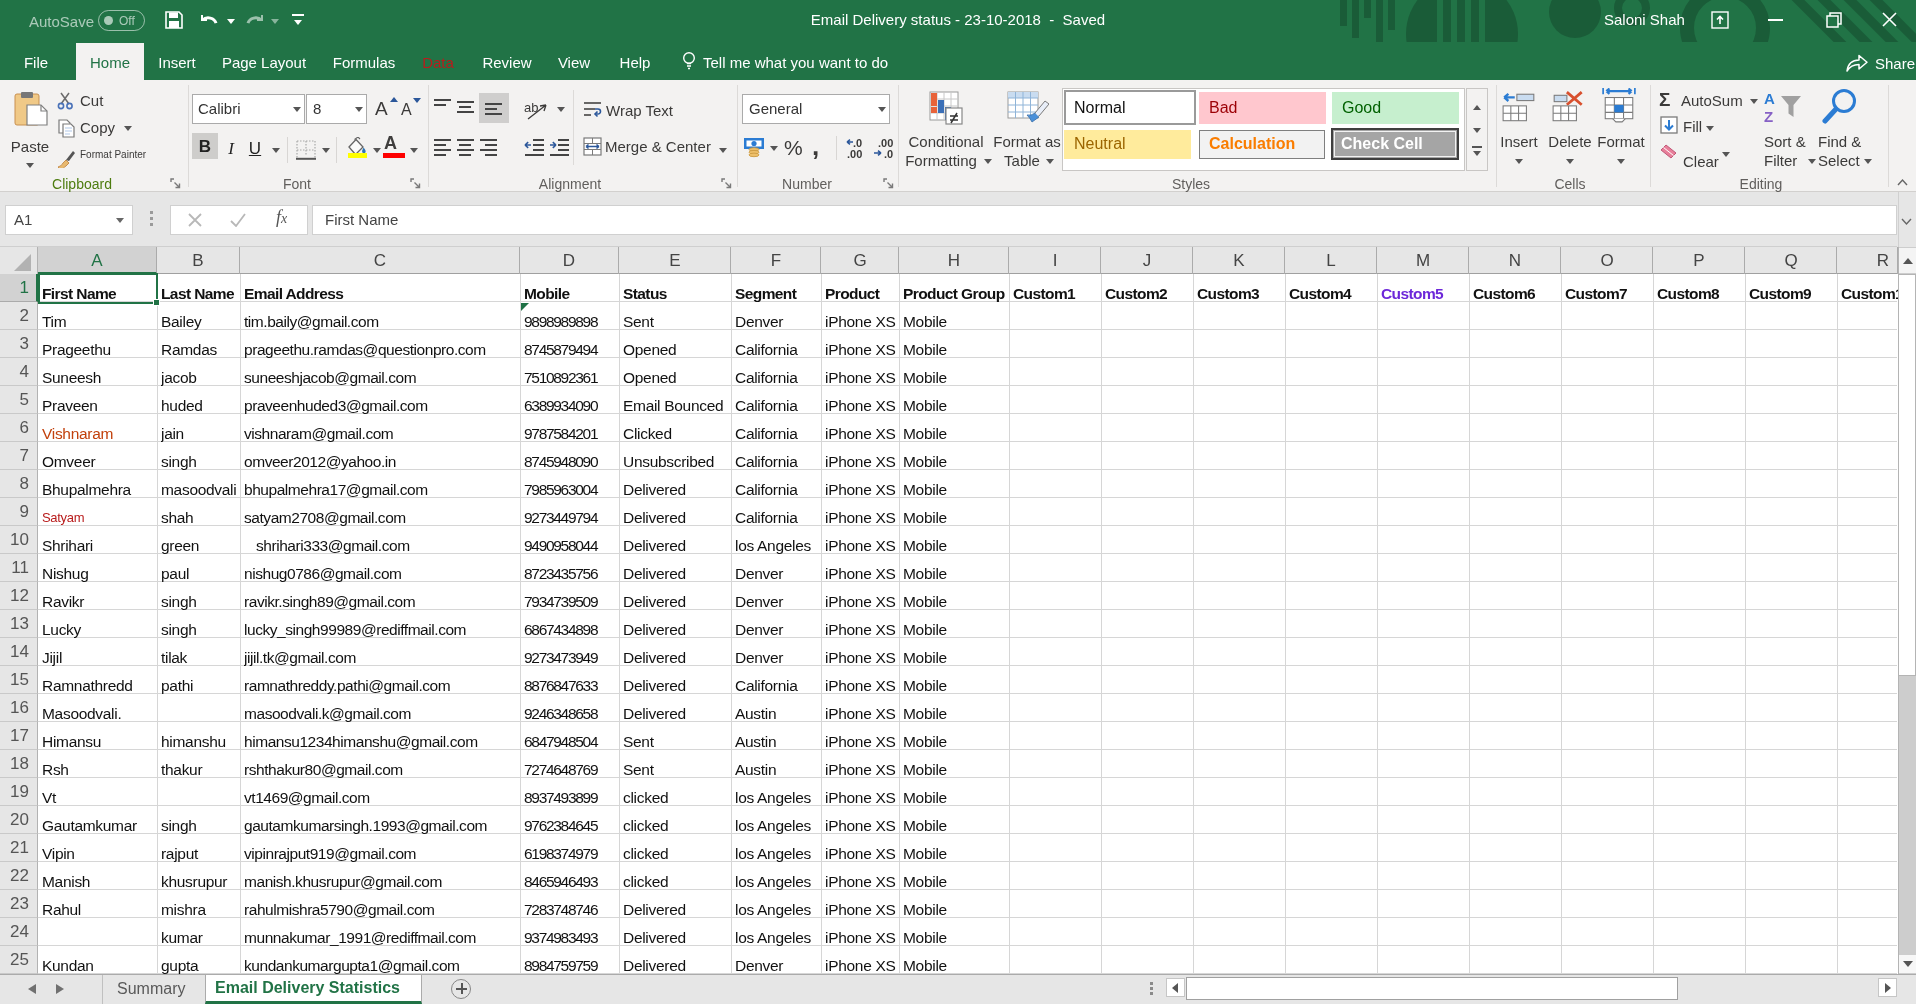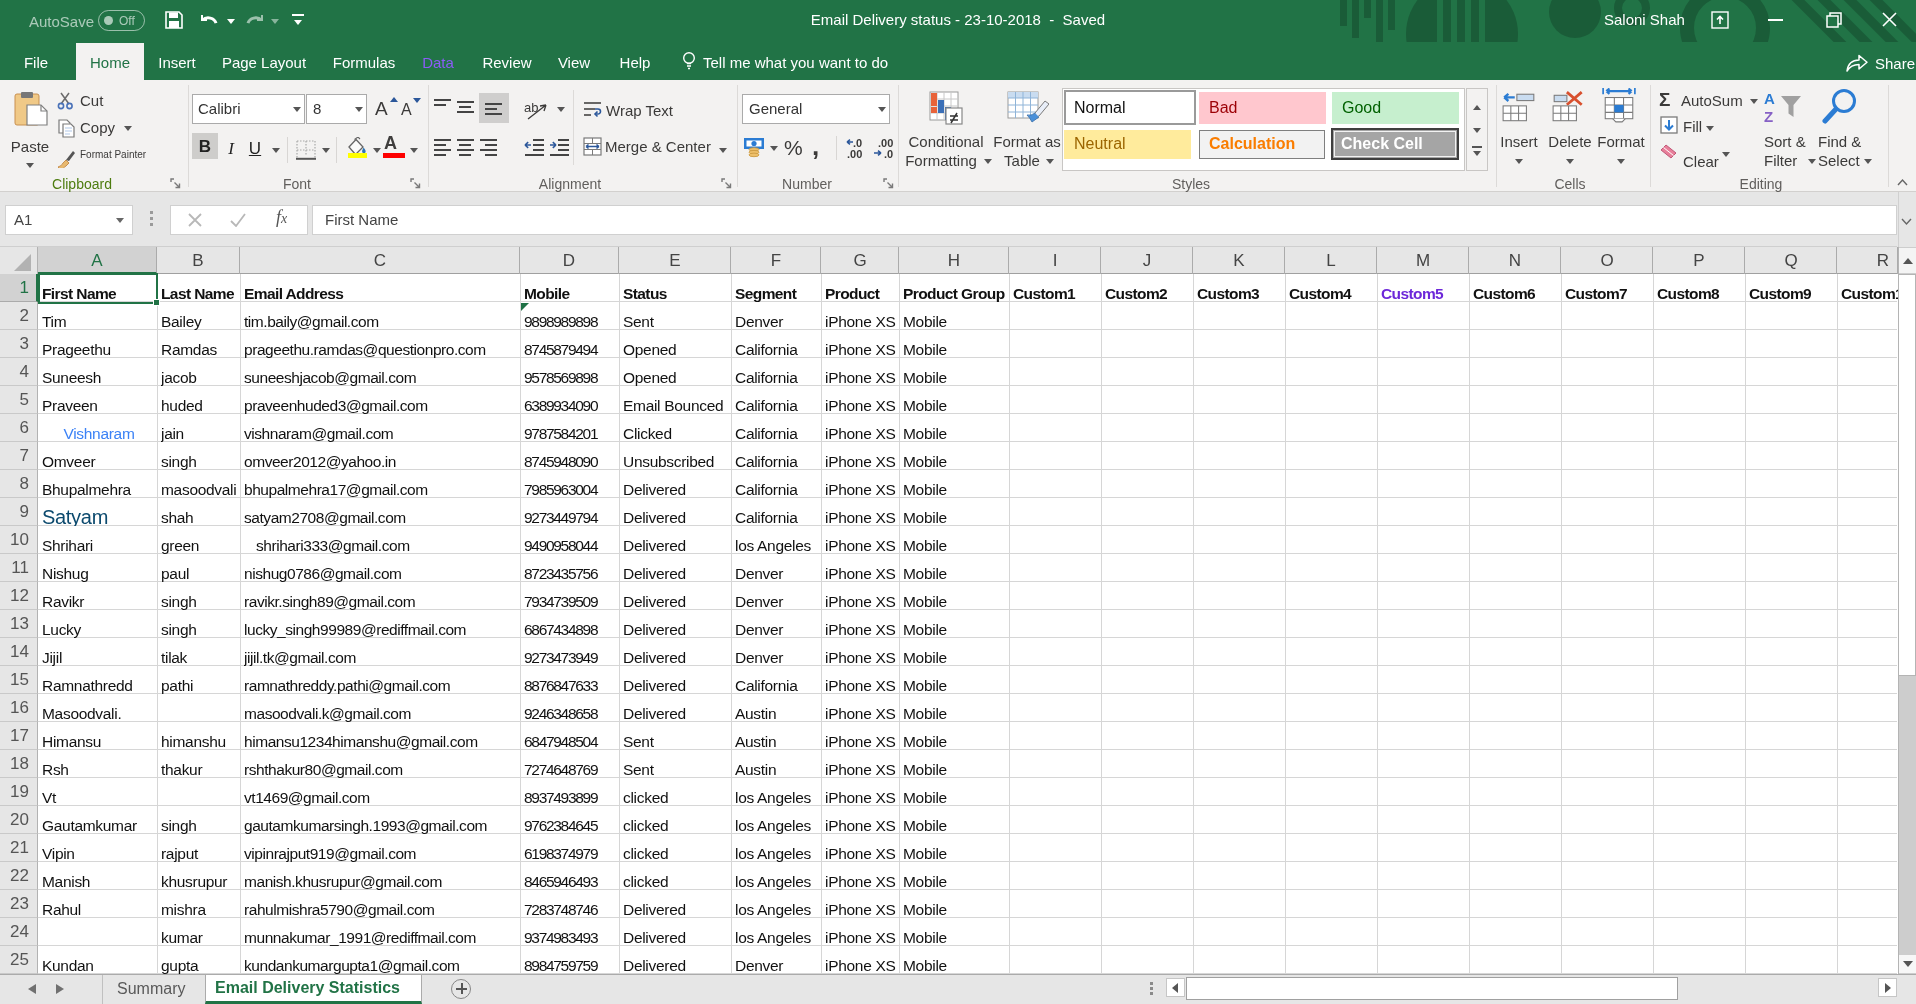--- a/index.html
+++ b/index.html
@@ -71,21 +71,21 @@
 </svg>
 <svg class="abs" style="left:1882px;top:12px;" width="15" height="15" viewBox="0 0 15 15">
 <path d="M1 1 L14 14 M14 1 L1 14" stroke="#fff" stroke-width="1.6"></path>
 </svg>
 <div class="abs" style="left:76px;top:43px;width:68px;height:37px;background:#f3f2f1;"></div>
 <div class="txt" style="left:110px;top:54px;transform:translateX(-50%);font-size:15px;color:#217346;">Home</div>
 <div class="txt" style="left:36px;top:54px;transform:translateX(-50%);font-size:15px;color:#fff;">File</div>
 <div class="txt" style="left:177px;top:54px;transform:translateX(-50%);font-size:15px;color:#fff;">Insert</div>
 <div class="txt" style="left:264px;top:54px;transform:translateX(-50%);font-size:15px;color:#fff;">Page Layout</div>
 <div class="txt" style="left:364px;top:54px;transform:translateX(-50%);font-size:15px;color:#fff;">Formulas</div>
-<div class="txt" style="left:438px;top:54px;transform:translateX(-50%);font-size:15px;color:#8b5cf6;">Data</div>
+<div class="txt" style="left:438px;top:54px;transform:translateX(-50%);font-size:15px;color:#b91c1c;">Data</div>
 <div class="txt" style="left:507px;top:54px;transform:translateX(-50%);font-size:15px;color:#fff;">Review</div>
 <div class="txt" style="left:574px;top:54px;transform:translateX(-50%);font-size:15px;color:#fff;">View</div>
 <div class="txt" style="left:635px;top:54px;transform:translateX(-50%);font-size:15px;color:#fff;">Help</div>
 <svg class="abs" style="left:681px;top:51px;" width="16" height="20" viewBox="0 0 16 20">
 <circle cx="8" cy="7" r="5.3" fill="none" stroke="#fff" stroke-width="1.4"></circle>
 <path d="M6 12.5 h4 M6 15 h4 M7 17.5 h2" stroke="#fff" stroke-width="1.3"></path>
 </svg>
 <div class="txt" style="left:703px;top:54px;font-size:15px;color:#fff;">Tell me what you want to do</div>
 <svg class="abs" style="left:1845px;top:54px;" width="24" height="19" viewBox="0 0 24 19">
 <path d="M14 6 C7 6 3 10 2 17 C5 12 9 10.5 14 10.5 V15 L22 8.2 L14 1.5 Z" fill="none" stroke="#fff" stroke-width="1.5" stroke-linejoin="round"></path>
@@ -545,34 +545,34 @@
 <div class="txt" style="left:161px;top:341px;width:78px;overflow:hidden;font-size:15.5px;letter-spacing:-0.3px;line-height:17px;font-weight:normal;color:#111;">Ramdas</div>
 <div class="txt" style="left:244px;top:341px;width:275px;overflow:hidden;font-size:15.5px;letter-spacing:-0.45px;line-height:17px;font-weight:normal;color:#111;">prageethu.ramdas@questionpro.com</div>
 <div class="txt" style="left:524px;top:341px;width:94px;overflow:hidden;font-size:15.5px;letter-spacing:-1.3px;line-height:17px;font-weight:normal;color:#111;">8745879494</div>
 <div class="txt" style="left:623px;top:341px;width:107px;overflow:hidden;font-size:15.5px;letter-spacing:-0.3px;line-height:17px;font-weight:normal;color:#111;">Opened</div>
 <div class="txt" style="left:735px;top:341px;width:85px;overflow:hidden;font-size:15.5px;letter-spacing:-0.3px;line-height:17px;font-weight:normal;color:#111;">California</div>
 <div class="txt" style="left:825px;top:341px;width:73px;overflow:hidden;font-size:15.5px;letter-spacing:-0.3px;line-height:17px;font-weight:normal;color:#111;">iPhone XS</div>
 <div class="txt" style="left:903px;top:341px;width:105px;overflow:hidden;font-size:15.5px;letter-spacing:-0.3px;line-height:17px;font-weight:normal;color:#111;">Mobile</div>
 <div class="txt" style="left:42px;top:369px;width:114px;overflow:hidden;font-size:15.5px;letter-spacing:-0.3px;line-height:17px;font-weight:normal;color:#111;">Suneesh</div>
 <div class="txt" style="left:161px;top:369px;width:78px;overflow:hidden;font-size:15.5px;letter-spacing:-0.3px;line-height:17px;font-weight:normal;color:#111;">jacob</div>
 <div class="txt" style="left:244px;top:369px;width:275px;overflow:hidden;font-size:15.5px;letter-spacing:-0.45px;line-height:17px;font-weight:normal;color:#111;">suneeshjacob@gmail.com</div>
-<div class="txt" style="left:524px;top:369px;width:94px;overflow:hidden;font-size:15.5px;letter-spacing:-1.3px;line-height:17px;font-weight:normal;color:#111;">9578569898</div>
+<div class="txt" style="left:524px;top:369px;width:94px;overflow:hidden;font-size:15.5px;letter-spacing:-1.3px;line-height:17px;font-weight:normal;color:#111;">7510892361</div>
 <div class="txt" style="left:623px;top:369px;width:107px;overflow:hidden;font-size:15.5px;letter-spacing:-0.3px;line-height:17px;font-weight:normal;color:#111;">Opened</div>
 <div class="txt" style="left:735px;top:369px;width:85px;overflow:hidden;font-size:15.5px;letter-spacing:-0.3px;line-height:17px;font-weight:normal;color:#111;">California</div>
 <div class="txt" style="left:825px;top:369px;width:73px;overflow:hidden;font-size:15.5px;letter-spacing:-0.3px;line-height:17px;font-weight:normal;color:#111;">iPhone XS</div>
 <div class="txt" style="left:903px;top:369px;width:105px;overflow:hidden;font-size:15.5px;letter-spacing:-0.3px;line-height:17px;font-weight:normal;color:#111;">Mobile</div>
 <div class="txt" style="left:42px;top:397px;width:114px;overflow:hidden;font-size:15.5px;letter-spacing:-0.3px;line-height:17px;font-weight:normal;color:#111;">Praveen</div>
 <div class="txt" style="left:161px;top:397px;width:78px;overflow:hidden;font-size:15.5px;letter-spacing:-0.3px;line-height:17px;font-weight:normal;color:#111;">huded</div>
 <div class="txt" style="left:244px;top:397px;width:275px;overflow:hidden;font-size:15.5px;letter-spacing:-0.45px;line-height:17px;font-weight:normal;color:#111;">praveenhuded3@gmail.com</div>
 <div class="txt" style="left:524px;top:397px;width:94px;overflow:hidden;font-size:15.5px;letter-spacing:-1.3px;line-height:17px;font-weight:normal;color:#111;">6389934090</div>
 <div class="txt" style="left:623px;top:397px;width:107px;overflow:hidden;font-size:15.5px;letter-spacing:-0.3px;line-height:17px;font-weight:normal;color:#111;">Email Bounced</div>
 <div class="txt" style="left:735px;top:397px;width:85px;overflow:hidden;font-size:15.5px;letter-spacing:-0.3px;line-height:17px;font-weight:normal;color:#111;">California</div>
 <div class="txt" style="left:825px;top:397px;width:73px;overflow:hidden;font-size:15.5px;letter-spacing:-0.3px;line-height:17px;font-weight:normal;color:#111;">iPhone XS</div>
 <div class="txt" style="left:903px;top:397px;width:105px;overflow:hidden;font-size:15.5px;letter-spacing:-0.3px;line-height:17px;font-weight:normal;color:#111;">Mobile</div>
-<div class="txt" style="left:42px;top:425px;width:114px;overflow:hidden;font-size:15.5px;letter-spacing:-0.3px;line-height:17px;font-weight:normal;color:#3b82f6;text-align:center;">Vishnaram</div>
+<div class="txt" style="left:42px;top:425px;width:114px;overflow:hidden;font-size:15.5px;letter-spacing:-0.3px;line-height:17px;font-weight:normal;color:#c2410c;">Vishnaram</div>
 <div class="txt" style="left:161px;top:425px;width:78px;overflow:hidden;font-size:15.5px;letter-spacing:-0.3px;line-height:17px;font-weight:normal;color:#111;">jain</div>
 <div class="txt" style="left:244px;top:425px;width:275px;overflow:hidden;font-size:15.5px;letter-spacing:-0.45px;line-height:17px;font-weight:normal;color:#111;">vishnaram@gmail.com</div>
 <div class="txt" style="left:524px;top:425px;width:94px;overflow:hidden;font-size:15.5px;letter-spacing:-1.3px;line-height:17px;font-weight:normal;color:#111;">9787584201</div>
 <div class="txt" style="left:623px;top:425px;width:107px;overflow:hidden;font-size:15.5px;letter-spacing:-0.3px;line-height:17px;font-weight:normal;color:#111;">Clicked</div>
 <div class="txt" style="left:735px;top:425px;width:85px;overflow:hidden;font-size:15.5px;letter-spacing:-0.3px;line-height:17px;font-weight:normal;color:#111;">California</div>
 <div class="txt" style="left:825px;top:425px;width:73px;overflow:hidden;font-size:15.5px;letter-spacing:-0.3px;line-height:17px;font-weight:normal;color:#111;">iPhone XS</div>
 <div class="txt" style="left:903px;top:425px;width:105px;overflow:hidden;font-size:15.5px;letter-spacing:-0.3px;line-height:17px;font-weight:normal;color:#111;">Mobile</div>
 <div class="txt" style="left:42px;top:453px;width:114px;overflow:hidden;font-size:15.5px;letter-spacing:-0.3px;line-height:17px;font-weight:normal;color:#111;">Omveer</div>
 <div class="txt" style="left:161px;top:453px;width:78px;overflow:hidden;font-size:15.5px;letter-spacing:-0.3px;line-height:17px;font-weight:normal;color:#111;">singh</div>
 <div class="txt" style="left:244px;top:453px;width:275px;overflow:hidden;font-size:15.5px;letter-spacing:-0.45px;line-height:17px;font-weight:normal;color:#111;">omveer2012@yahoo.in</div>
@@ -582,21 +582,21 @@
 <div class="txt" style="left:825px;top:453px;width:73px;overflow:hidden;font-size:15.5px;letter-spacing:-0.3px;line-height:17px;font-weight:normal;color:#111;">iPhone XS</div>
 <div class="txt" style="left:903px;top:453px;width:105px;overflow:hidden;font-size:15.5px;letter-spacing:-0.3px;line-height:17px;font-weight:normal;color:#111;">Mobile</div>
 <div class="txt" style="left:42px;top:481px;width:114px;overflow:hidden;font-size:15.5px;letter-spacing:-0.3px;line-height:17px;font-weight:normal;color:#111;">Bhupalmehra</div>
 <div class="txt" style="left:161px;top:481px;width:78px;overflow:hidden;font-size:15.5px;letter-spacing:-0.3px;line-height:17px;font-weight:normal;color:#111;">masoodvali</div>
 <div class="txt" style="left:244px;top:481px;width:275px;overflow:hidden;font-size:15.5px;letter-spacing:-0.45px;line-height:17px;font-weight:normal;color:#111;">bhupalmehra17@gmail.com</div>
 <div class="txt" style="left:524px;top:481px;width:94px;overflow:hidden;font-size:15.5px;letter-spacing:-1.3px;line-height:17px;font-weight:normal;color:#111;">7985963004</div>
 <div class="txt" style="left:623px;top:481px;width:107px;overflow:hidden;font-size:15.5px;letter-spacing:-0.3px;line-height:17px;font-weight:normal;color:#111;">Delivered</div>
 <div class="txt" style="left:735px;top:481px;width:85px;overflow:hidden;font-size:15.5px;letter-spacing:-0.3px;line-height:17px;font-weight:normal;color:#111;">California</div>
 <div class="txt" style="left:825px;top:481px;width:73px;overflow:hidden;font-size:15.5px;letter-spacing:-0.3px;line-height:17px;font-weight:normal;color:#111;">iPhone XS</div>
 <div class="txt" style="left:903px;top:481px;width:105px;overflow:hidden;font-size:15.5px;letter-spacing:-0.3px;line-height:17px;font-weight:normal;color:#111;">Mobile</div>
-<div class="txt" style="left:42px;top:509px;width:114px;overflow:hidden;font-size:20px;letter-spacing:-0.3px;line-height:17px;font-weight:normal;color:#0c4a6e;">Satyam</div>
+<div class="txt" style="left:42px;top:509px;width:114px;overflow:hidden;font-size:13px;letter-spacing:-0.3px;line-height:17px;font-weight:normal;color:#b91c1c;">Satyam</div>
 <div class="txt" style="left:161px;top:509px;width:78px;overflow:hidden;font-size:15.5px;letter-spacing:-0.3px;line-height:17px;font-weight:normal;color:#111;">shah</div>
 <div class="txt" style="left:244px;top:509px;width:275px;overflow:hidden;font-size:15.5px;letter-spacing:-0.45px;line-height:17px;font-weight:normal;color:#111;">satyam2708@gmail.com</div>
 <div class="txt" style="left:524px;top:509px;width:94px;overflow:hidden;font-size:15.5px;letter-spacing:-1.3px;line-height:17px;font-weight:normal;color:#111;">9273449794</div>
 <div class="txt" style="left:623px;top:509px;width:107px;overflow:hidden;font-size:15.5px;letter-spacing:-0.3px;line-height:17px;font-weight:normal;color:#111;">Delivered</div>
 <div class="txt" style="left:735px;top:509px;width:85px;overflow:hidden;font-size:15.5px;letter-spacing:-0.3px;line-height:17px;font-weight:normal;color:#111;">California</div>
 <div class="txt" style="left:825px;top:509px;width:73px;overflow:hidden;font-size:15.5px;letter-spacing:-0.3px;line-height:17px;font-weight:normal;color:#111;">iPhone XS</div>
 <div class="txt" style="left:903px;top:509px;width:105px;overflow:hidden;font-size:15.5px;letter-spacing:-0.3px;line-height:17px;font-weight:normal;color:#111;">Mobile</div>
 <div class="txt" style="left:42px;top:537px;width:114px;overflow:hidden;font-size:15.5px;letter-spacing:-0.3px;line-height:17px;font-weight:normal;color:#111;">Shrihari</div>
 <div class="txt" style="left:161px;top:537px;width:78px;overflow:hidden;font-size:15.5px;letter-spacing:-0.3px;line-height:17px;font-weight:normal;color:#111;">green</div>
 <div class="txt" style="left:244px;top:537px;width:275px;overflow:hidden;font-size:15.5px;letter-spacing:-0.45px;line-height:17px;font-weight:normal;color:#111;margin-left:12px;">shrihari333@gmail.com</div>

